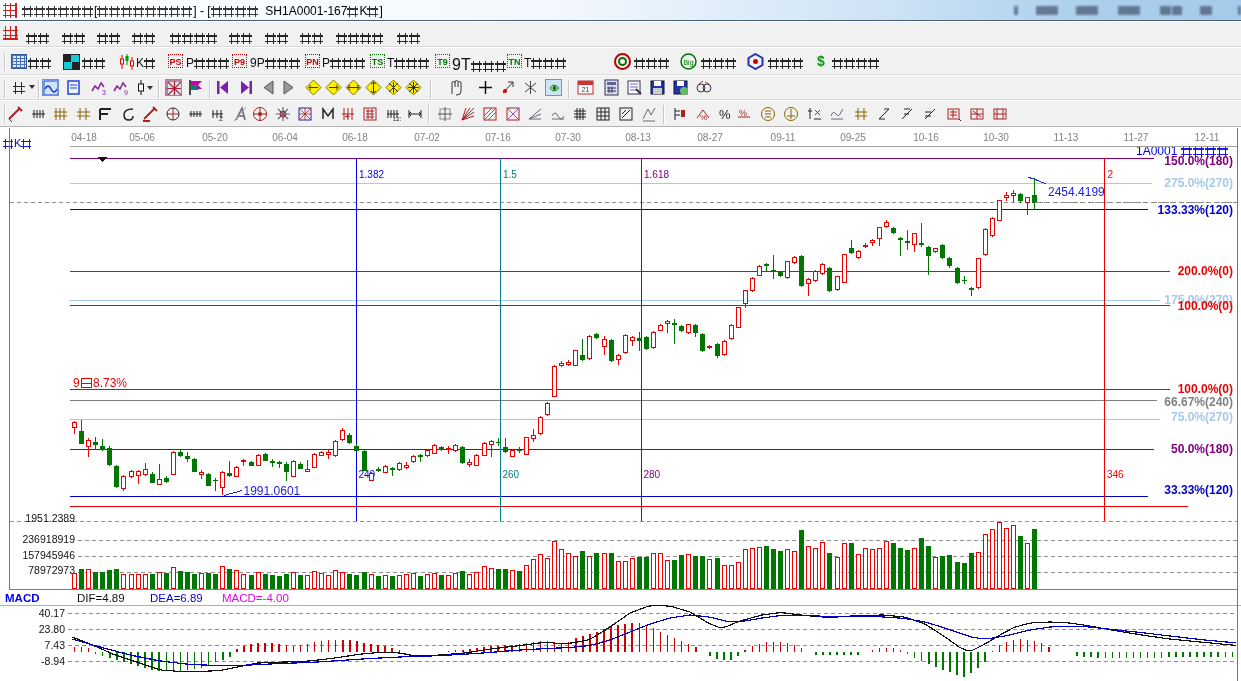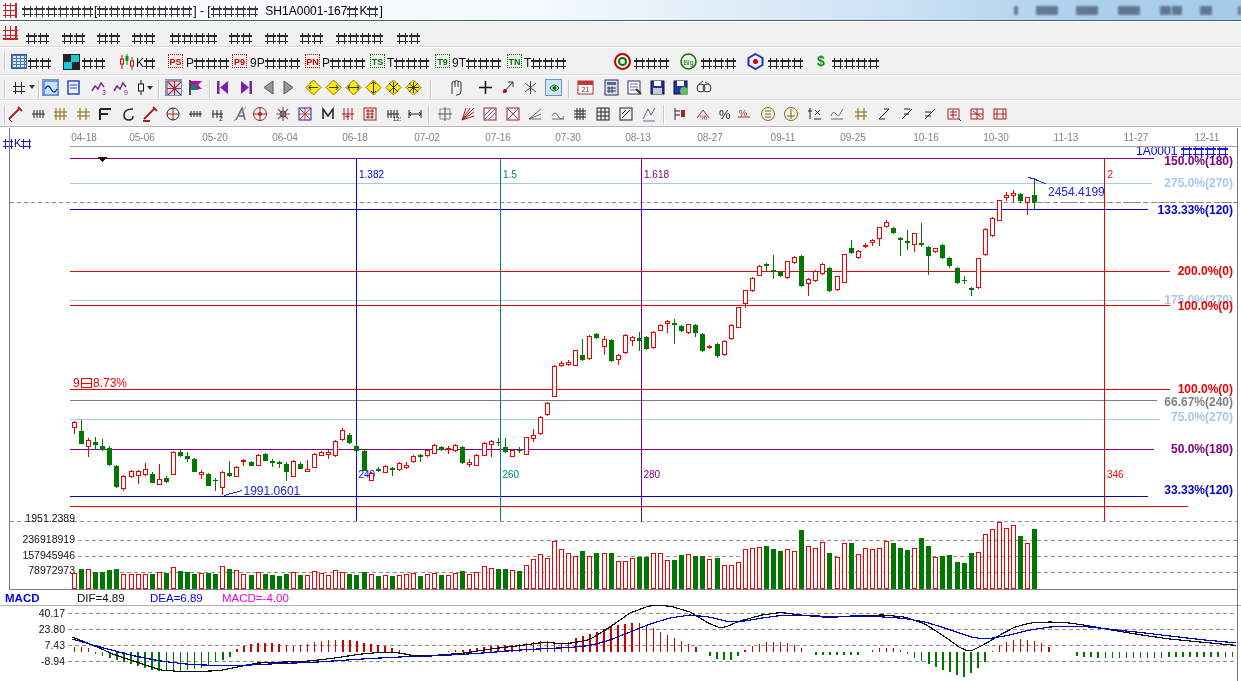--- a/index.html
+++ b/index.html
@@ -63,21 +63,21 @@
     <span class="abs" style="left:136px;top:8px;font-size:12px;color:#111">K<b class="cn12 " style="--c:#111"></b></span>
     <span class="abs" style="left:168px;top:6px;width:15px;height:14px;border:1px dotted #cc0000;color:#cc0000;font-size:9px;font-weight:bold;text-align:center;line-height:14px">PS</span>
     <span class="abs" style="left:186px;top:8px;font-size:12px;color:#111">P<b class="cn12 " style="--c:#111"></b><b class="cn12 " style="--c:#111"></b><b class="cn12 " style="--c:#111"></b></span>
     <span class="abs" style="left:232px;top:6px;width:15px;height:14px;border:1px dotted #cc0000;color:#cc0000;font-size:9px;font-weight:bold;text-align:center;line-height:14px">P9</span>
     <span class="abs" style="left:250px;top:8px;font-size:12px;color:#111">9P<b class="cn12 " style="--c:#111"></b><b class="cn12 " style="--c:#111"></b><b class="cn12 " style="--c:#111"></b></span>
     <span class="abs" style="left:305px;top:6px;width:15px;height:14px;border:1px dotted #cc0000;color:#cc0000;font-size:9px;font-weight:bold;text-align:center;line-height:14px">PN</span>
     <span class="abs" style="left:322px;top:8px;font-size:12px;color:#111">P<b class="cn12 " style="--c:#111"></b><b class="cn12 " style="--c:#111"></b><b class="cn12 " style="--c:#111"></b></span>
     <span class="abs" style="left:370px;top:6px;width:15px;height:14px;border:1px dotted #007700;color:#007700;font-size:9px;font-weight:bold;text-align:center;line-height:14px">TS</span>
     <span class="abs" style="left:387px;top:8px;font-size:12px;color:#111">T<b class="cn12 " style="--c:#111"></b><b class="cn12 " style="--c:#111"></b><b class="cn12 " style="--c:#111"></b></span>
     <span class="abs" style="left:435px;top:6px;width:15px;height:14px;border:1px dotted #007700;color:#007700;font-size:9px;font-weight:bold;text-align:center;line-height:14px">T9</span>
-    <span class="abs" style="left:452px;top:8px;font-size:12px;color:#111">9T<b class="cn12 " style="--c:#111"></b><b class="cn12 " style="--c:#111"></b><b class="cn12 " style="--c:#111"></b></span>
+    <span class="abs" style="left:452px;top:8px;font-size:16px;color:#111">9T<b class="cn12 " style="--c:#111"></b><b class="cn12 " style="--c:#111"></b><b class="cn12 " style="--c:#111"></b></span>
     <span class="abs" style="left:507px;top:6px;width:15px;height:14px;border:1px dotted #007700;color:#007700;font-size:9px;font-weight:bold;text-align:center;line-height:14px">TN</span>
     <span class="abs" style="left:524px;top:8px;font-size:12px;color:#111">T<b class="cn12 " style="--c:#111"></b><b class="cn12 " style="--c:#111"></b><b class="cn12 " style="--c:#111"></b></span>
     <svg class="ico" style="left:614px;top:5px" width="17" height="17">
       <circle cx="8.5" cy="8.5" r="7.5" fill="none" stroke="#b00" stroke-width="2"></circle>
       <circle cx="8.5" cy="8.5" r="3.5" fill="none" stroke="#070" stroke-width="2"></circle>
     </svg>
     <span class="abs" style="left:634px;top:8px;font-size:12px;color:#111"><b class="cn12 " style="--c:#111"></b><b class="cn12 " style="--c:#111"></b><b class="cn12 " style="--c:#111"></b></span>
     <svg class="ico" style="left:680px;top:5px" width="17" height="17">
       <circle cx="8.5" cy="8.5" r="7.5" fill="none" stroke="#070" stroke-width="1.5"></circle>
       <text x="8.5" y="11.5" font-size="7" fill="#070" text-anchor="middle" font-family="Liberation Sans">Big</text>

